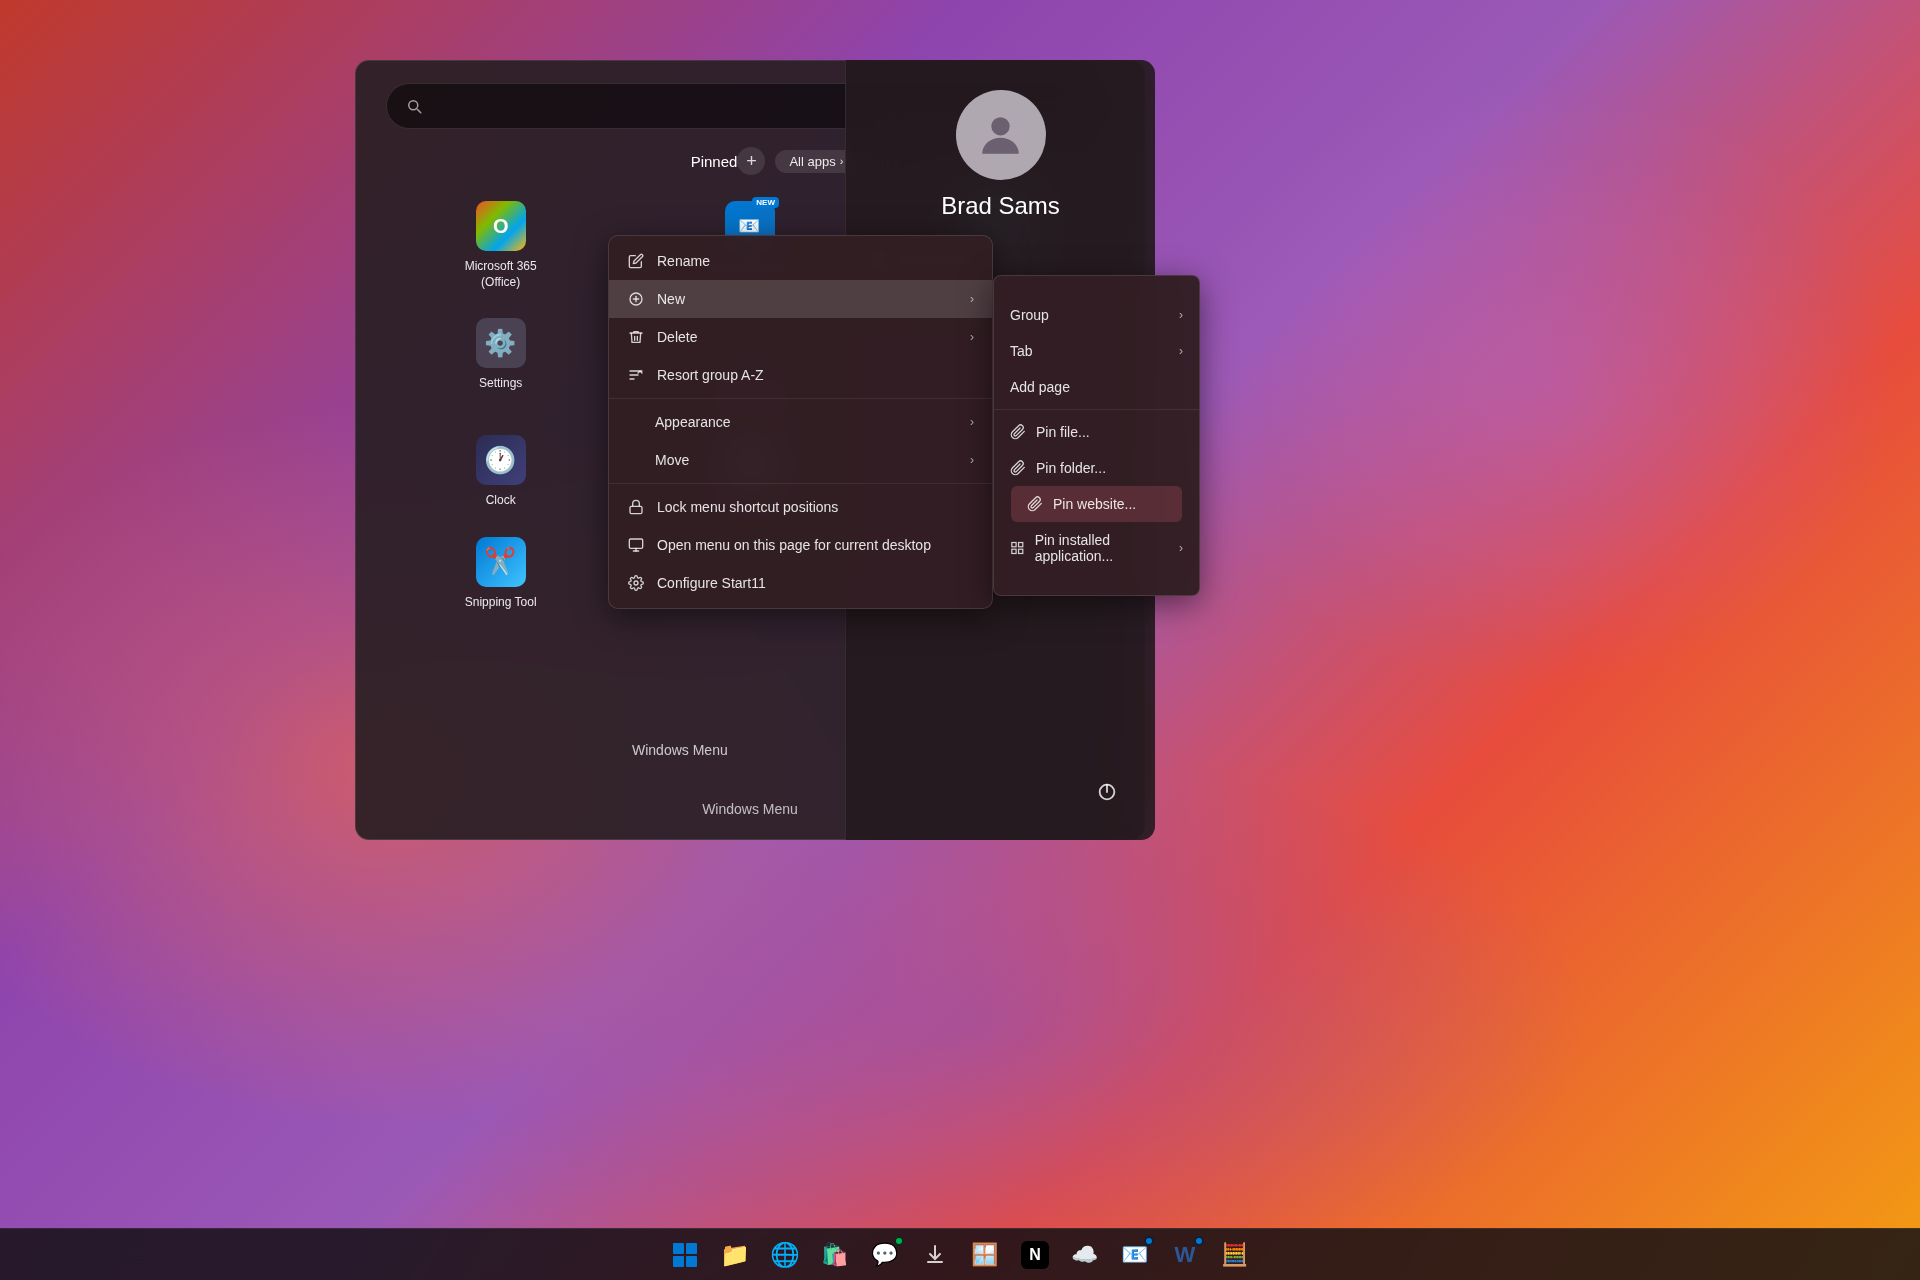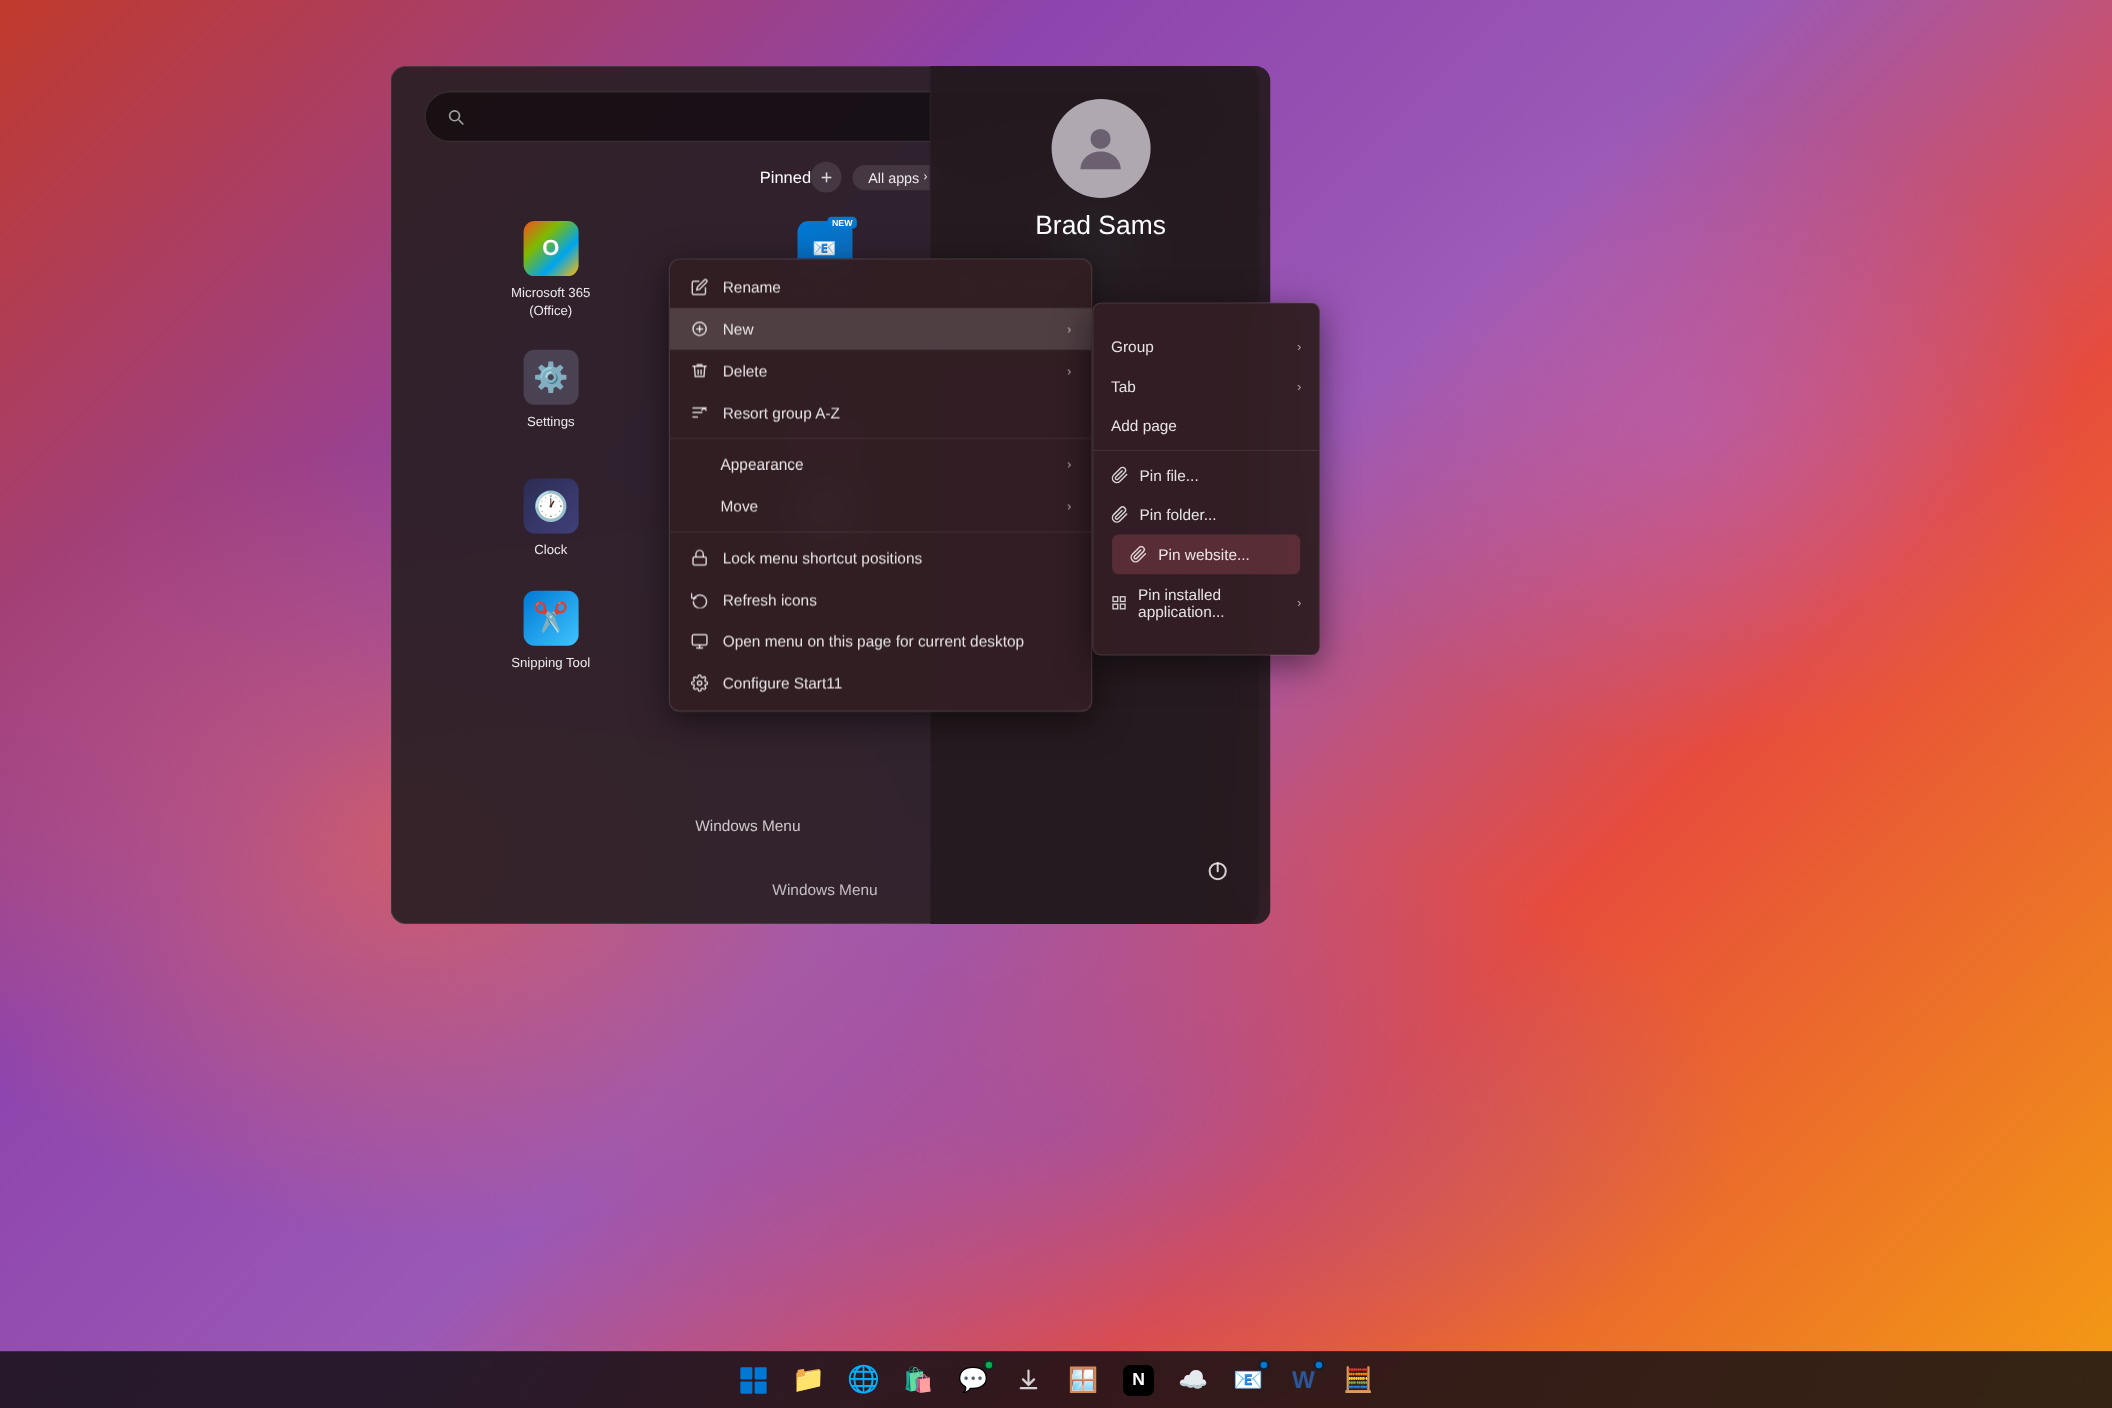--- a/index.html
+++ b/index.html
@@ -546,31 +546,20 @@
       <div class="ctx-icon">
         <svg viewBox="0 0 24 24">
             <rect x="3" y="11" width="18" height="11" rx="2" ry="2" stroke-width="2"></rect>
             <path d="M7 11V7a5 5 0 0 1 10 0v4" stroke-width="2"></path>
           </svg>
       </div>
       <span>Lock menu shortcut positions</span>
     </div>
   </div>
 
-  <div class="ctx-item">
-    <div class="ctx-item-left">
-      <div class="ctx-icon">
-        <svg viewBox="0 0 24 24">
-            <polyline points="1 4 1 10 7 10" stroke-width="2" stroke-linecap="round" stroke-linejoin="round"></polyline>
-            <path d="M3.51 15a9 9 0 1 0 .49-3" stroke-width="2" stroke-linecap="round"></path>
-          </svg>
-      </div>
-      <span>Refresh icons</span>
-    </div>
-  </div>
 
   <div class="ctx-item">
     <div class="ctx-item-left">
       <div class="ctx-icon">
         <svg viewBox="0 0 24 24">
             <rect x="2" y="3" width="20" height="14" rx="2" ry="2" stroke-width="2"></rect>
             <line x1="8" y1="21" x2="16" y2="21" stroke-width="2" stroke-linecap="round"></line>
             <line x1="12" y1="17" x2="12" y2="21" stroke-width="2" stroke-linecap="round"></line>
           </svg>
       </div>

